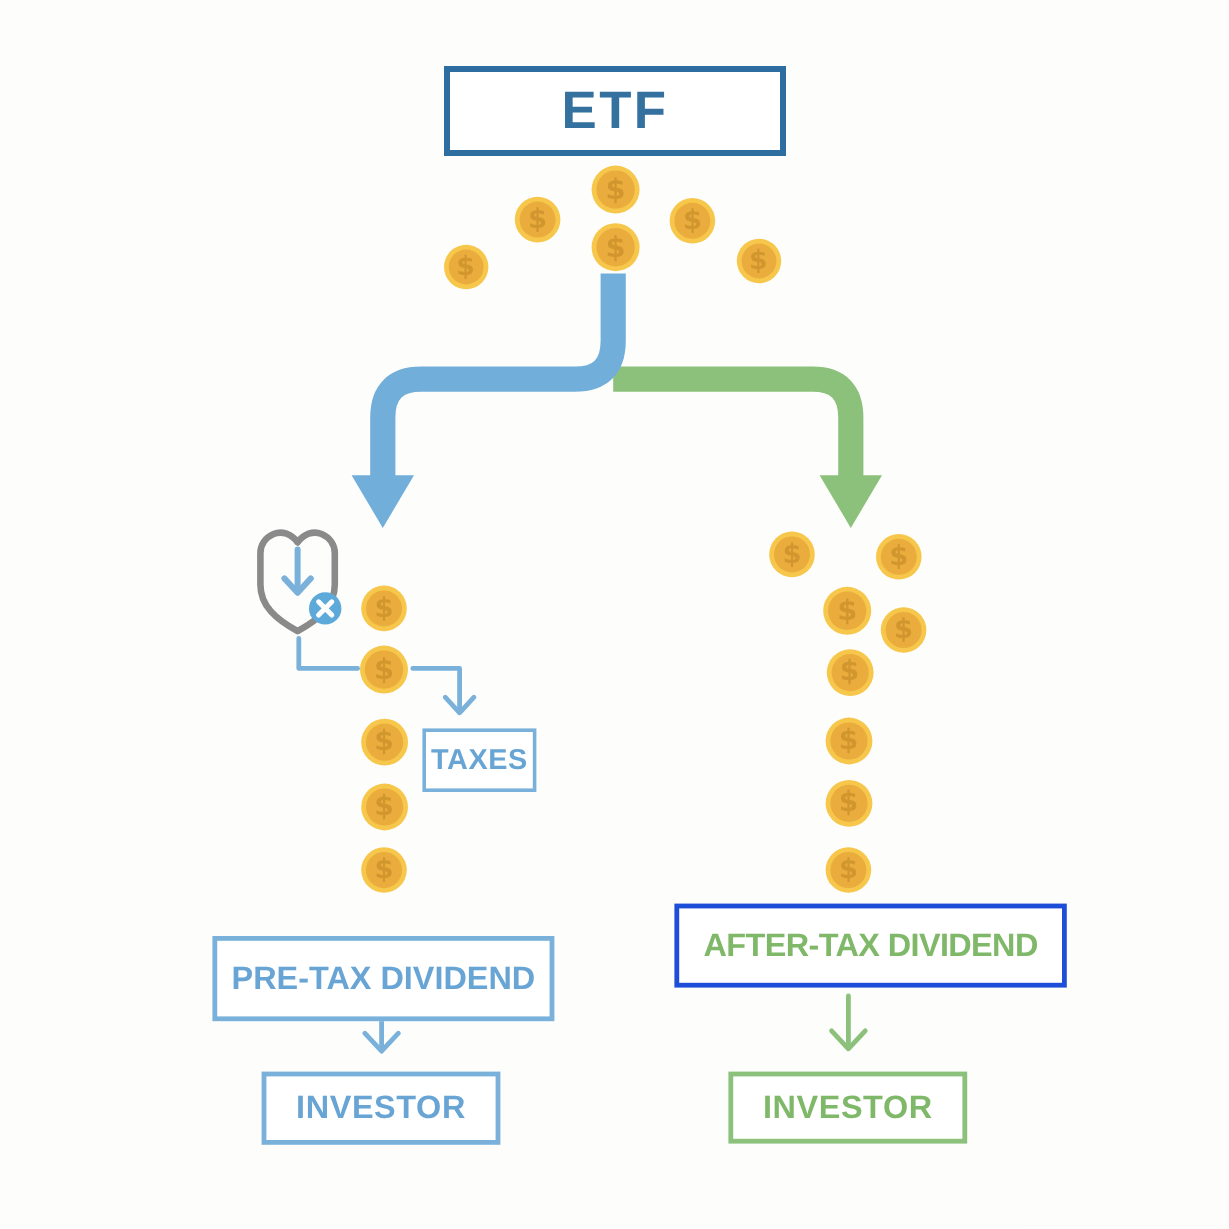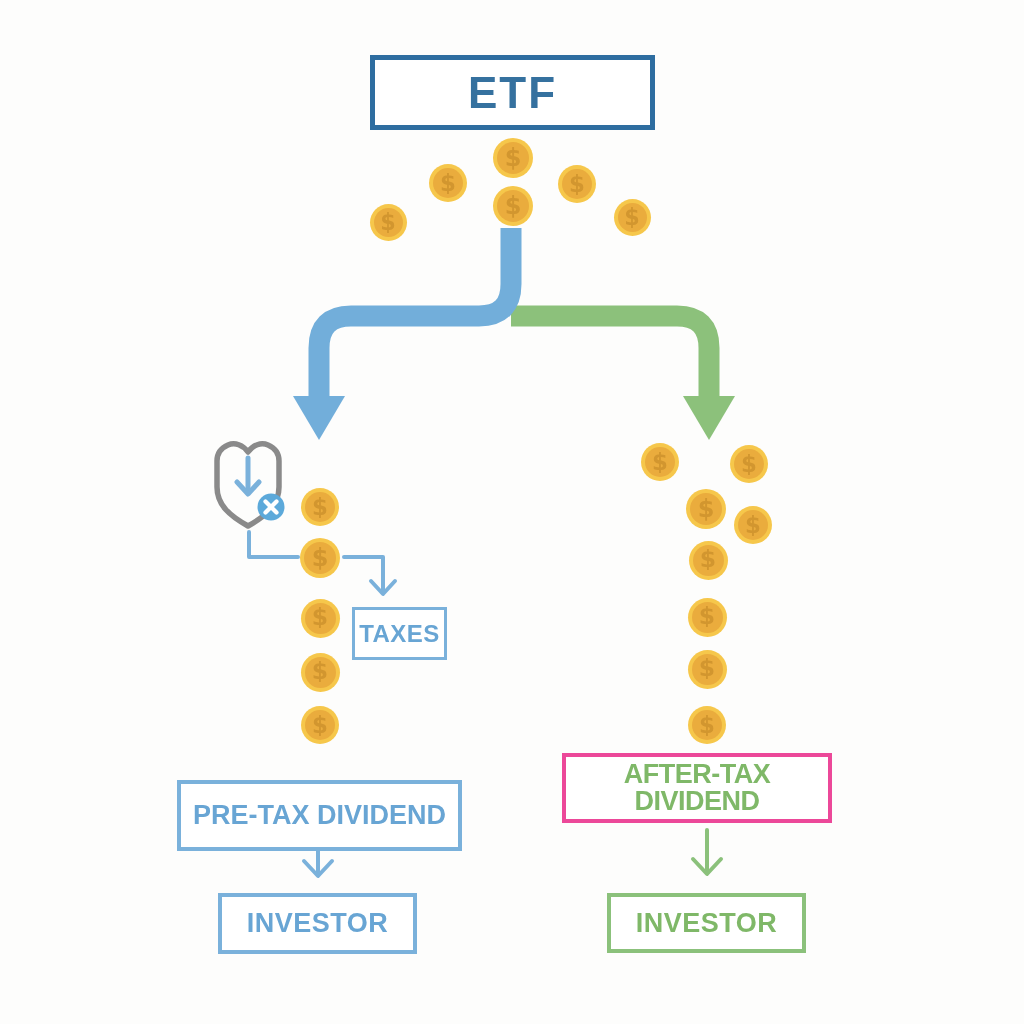--- a/index.html
+++ b/index.html
@@ -58,22 +58,22 @@
     left:177px;top:752px;width:285px;height:71px;
     border:4px solid #7AB1DB;color:#68A5D4;
     font-size:27px;letter-spacing:0px;margin-top:28px;
   }
   .investor-left-box{
     left:218px;top:893px;width:199px;height:61px;
     border:4px solid #7AB1DB;color:#68A5D4;
     font-size:27px;letter-spacing:0.5px;
   }
   .aftertax-box{
-    left:562px;top:753px;width:270px;height:70px;
-    border:4px solid #ec4899;color:#7FB868;
+    left:562px;top:753px;width:327px;height:70px;
+    border:4px solid #1d4ed8;color:#7FB868;
     font-size:27px;letter-spacing:-0.5px;
   }
   .investor-right-box{
     left:607px;top:893px;width:199px;height:60px;
     border:4px solid #8BC17B;color:#7FB868;
     font-size:27px;letter-spacing:0.5px;
   }
 </style>
 </head>
 <body>

